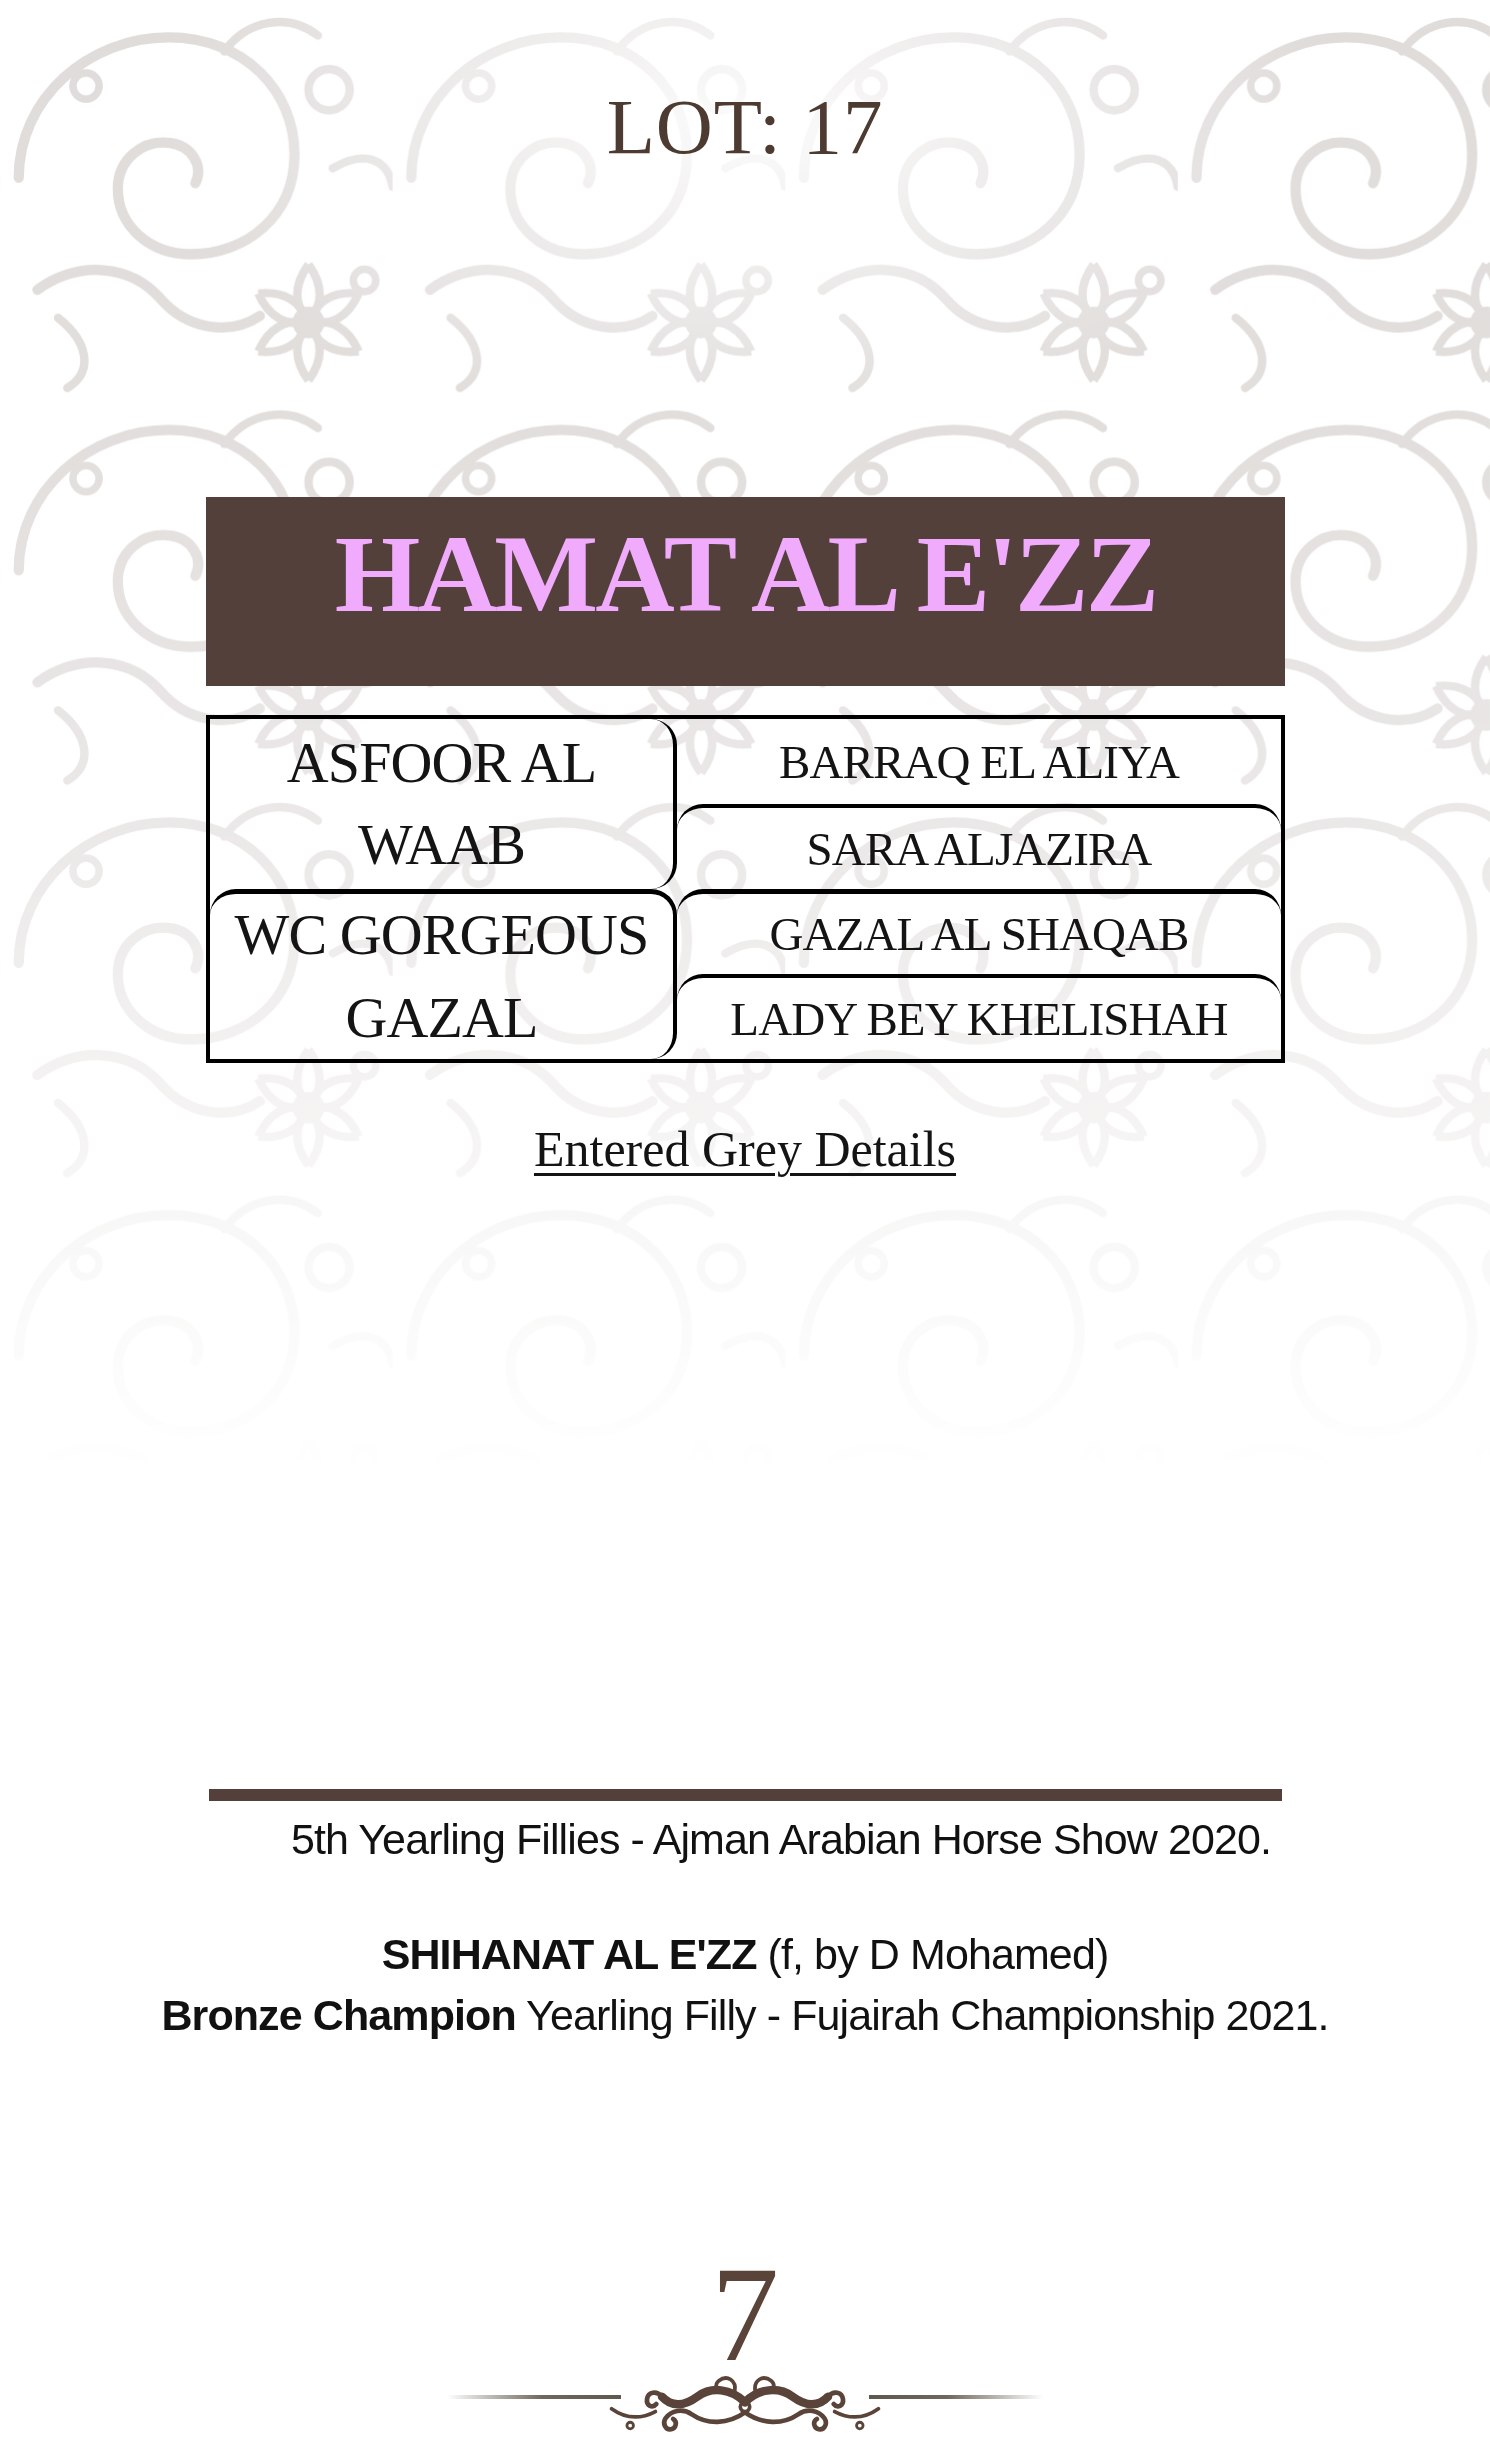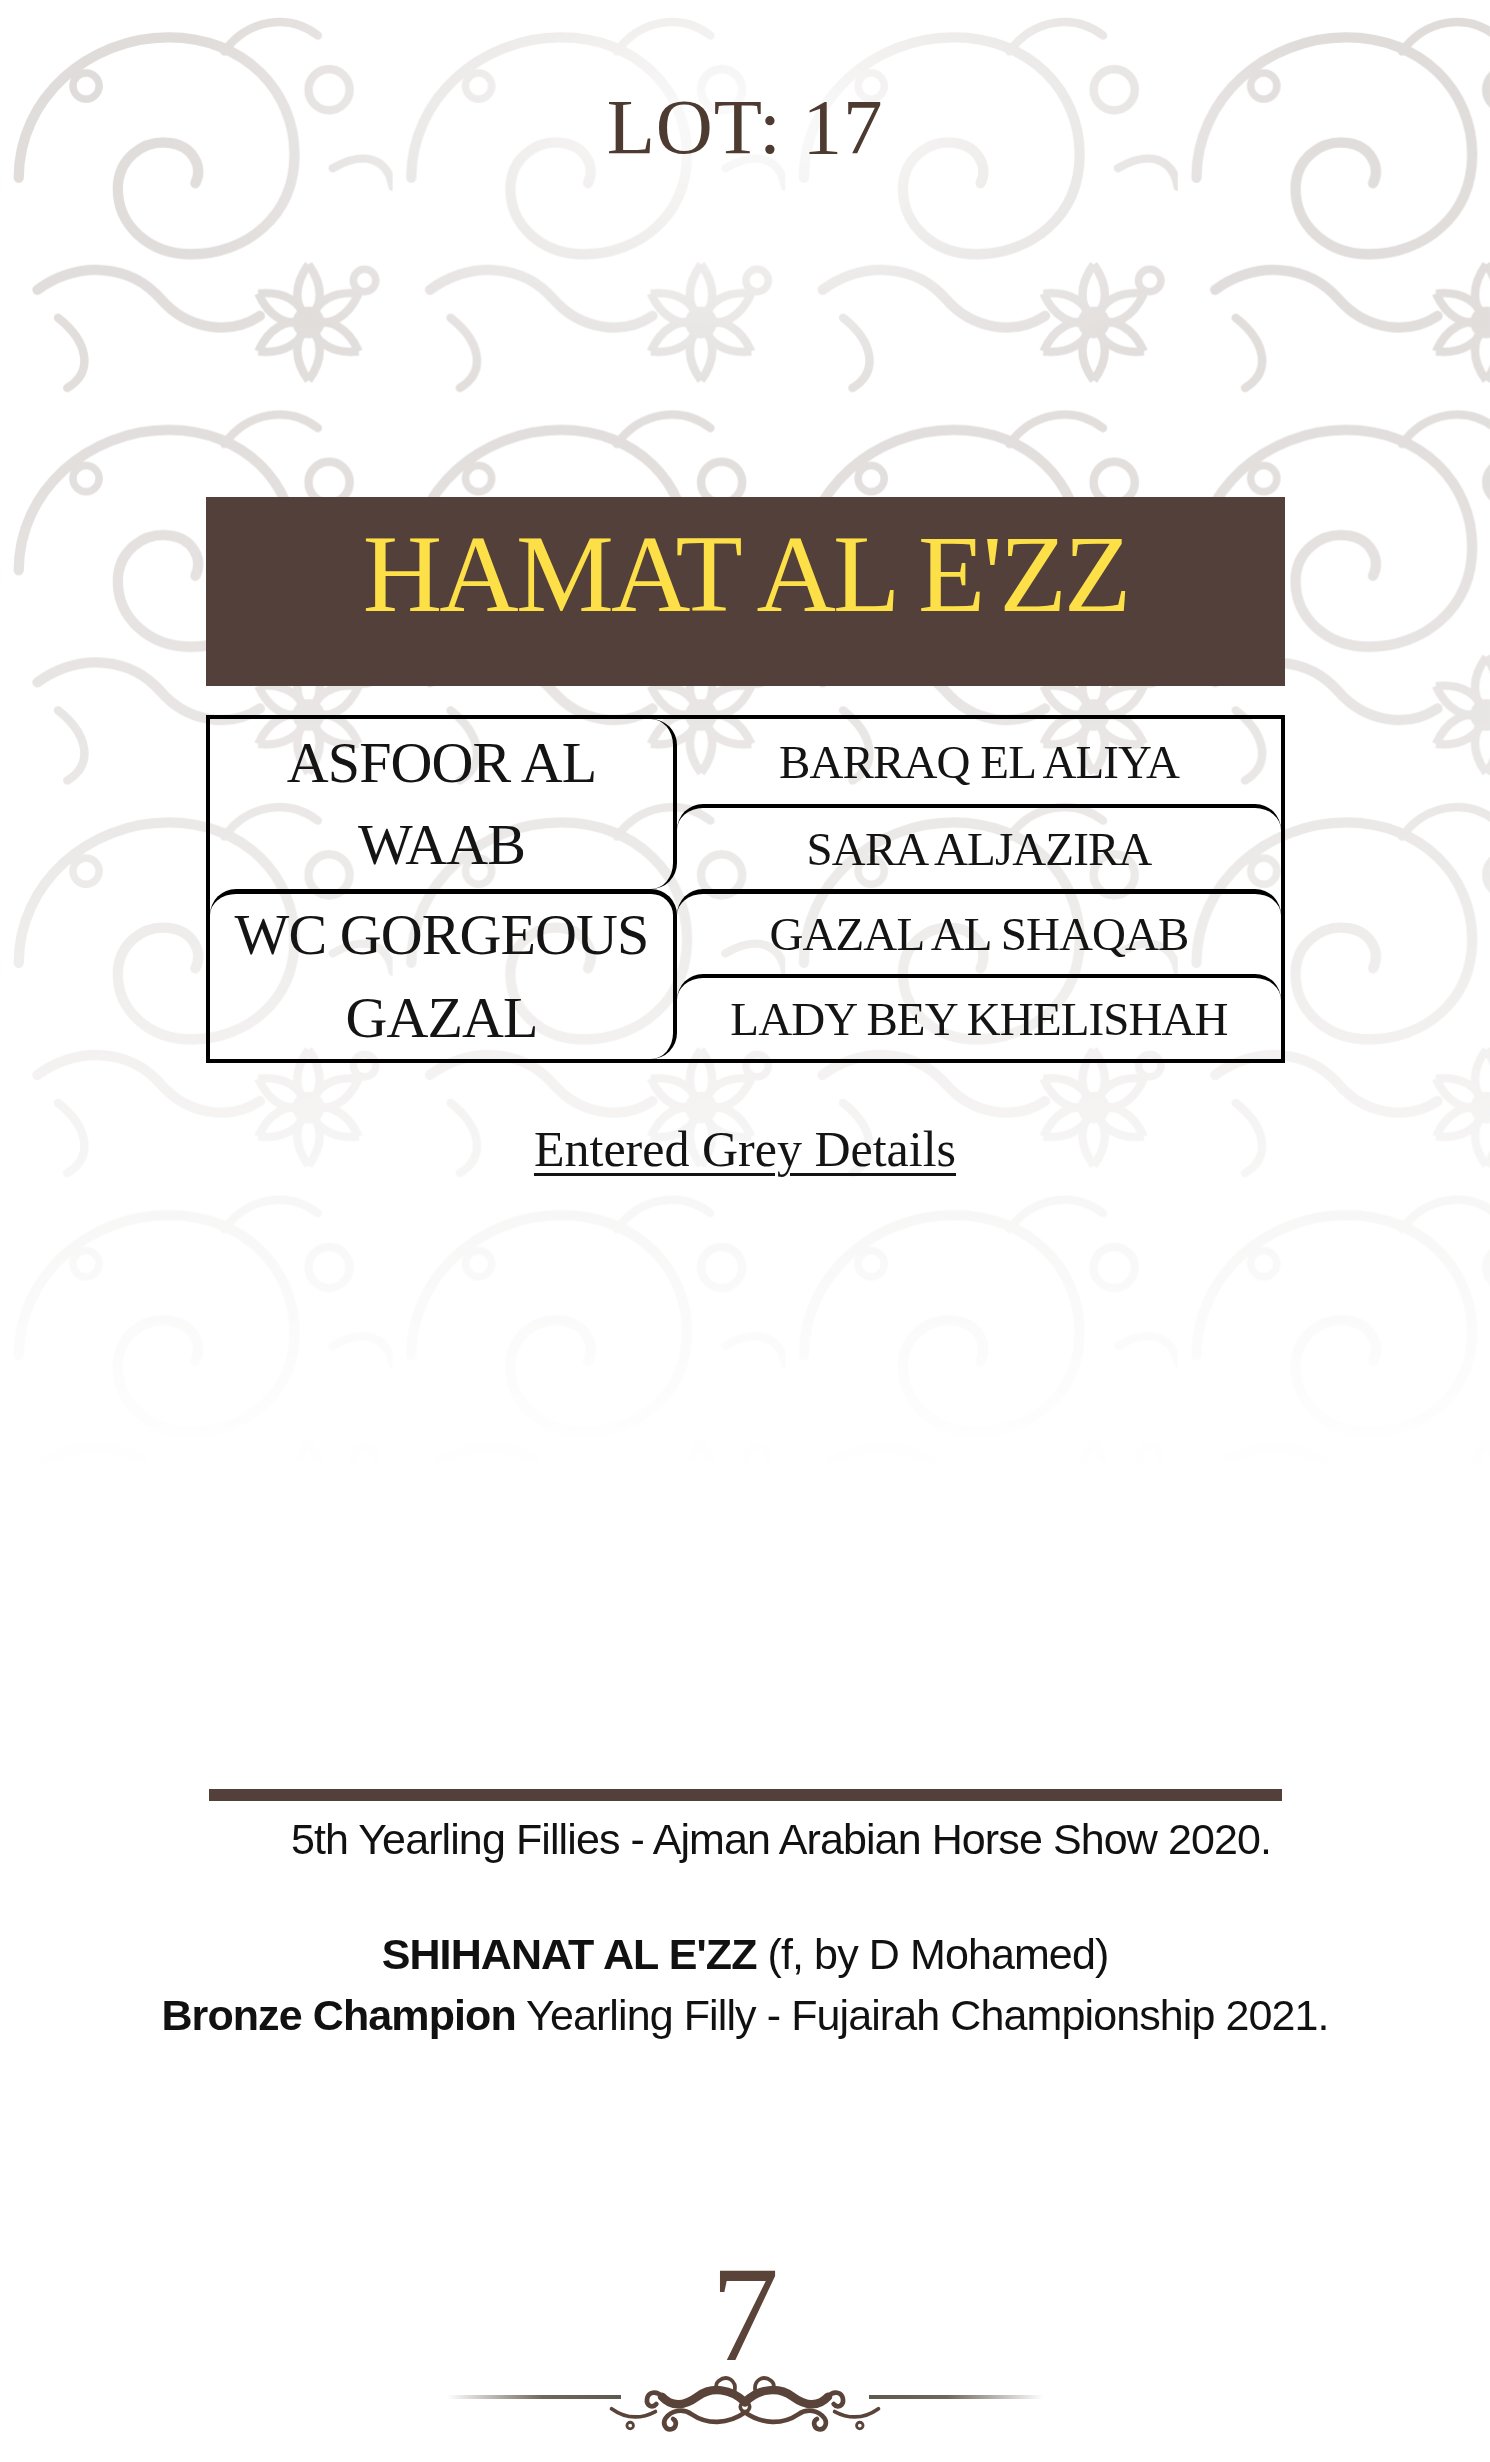--- a/index.html
+++ b/index.html
@@ -33,21 +33,21 @@
     letter-spacing:0.9px;
   }
 
   .banner{
     position:absolute;left:206px;top:497px;width:1079px;height:189px;
     background:#53403a;
     display:flex;align-items:center;justify-content:center;
     padding-bottom:34px;box-sizing:border-box;
   }
   .banner-text{
-    color:#fde047;font-weight:normal;font-size:110px;letter-spacing:-2.8px;
+    color:#f0abfc;font-weight:bold;font-size:110px;letter-spacing:-2.8px;
     white-space:nowrap;
   }
 
   .ptable{
     position:absolute;left:206px;top:715px;width:1079px;height:348px;
     border:4.7px solid #000;box-sizing:border-box;
     display:grid;
     grid-template-columns:467px 1fr;
     grid-template-rows:repeat(4,1fr);
   }

